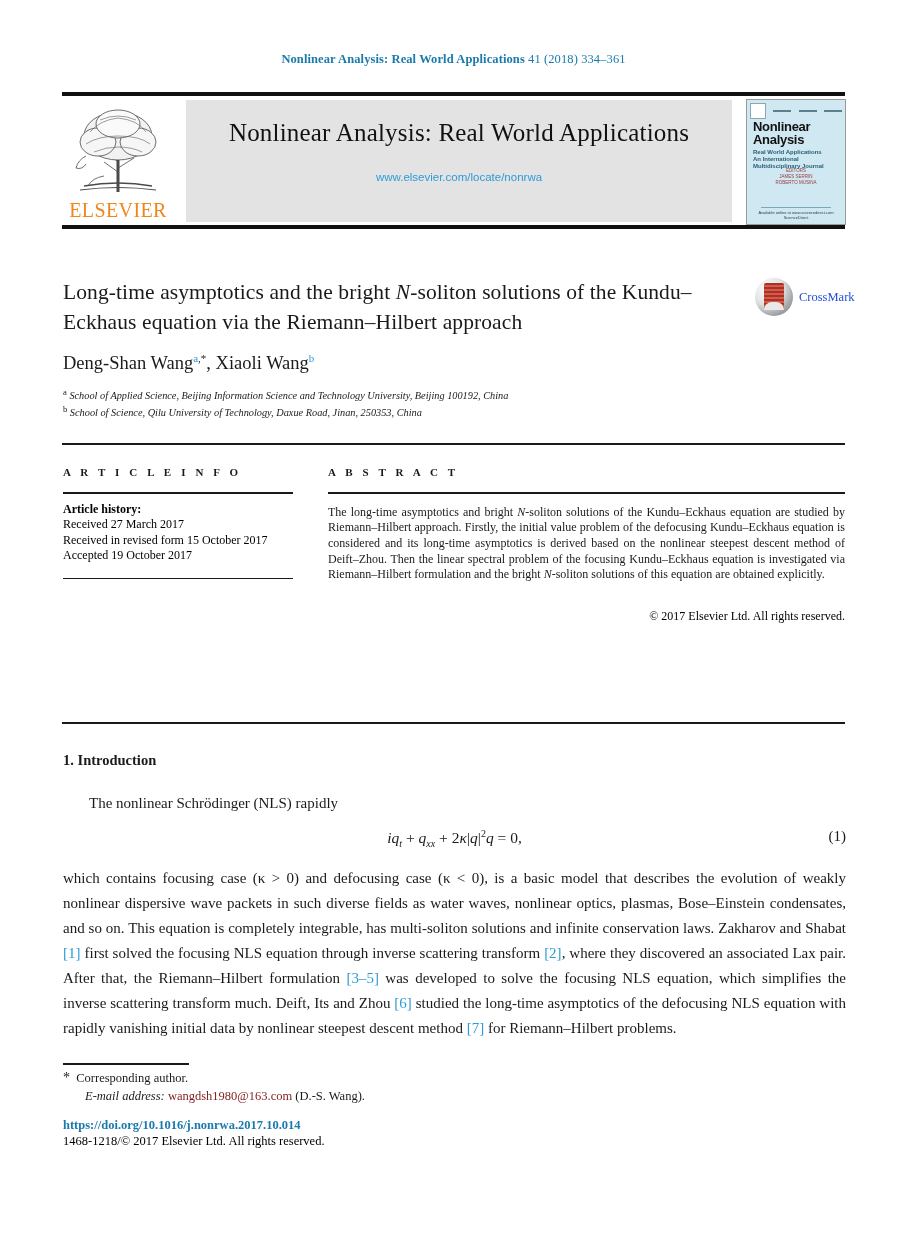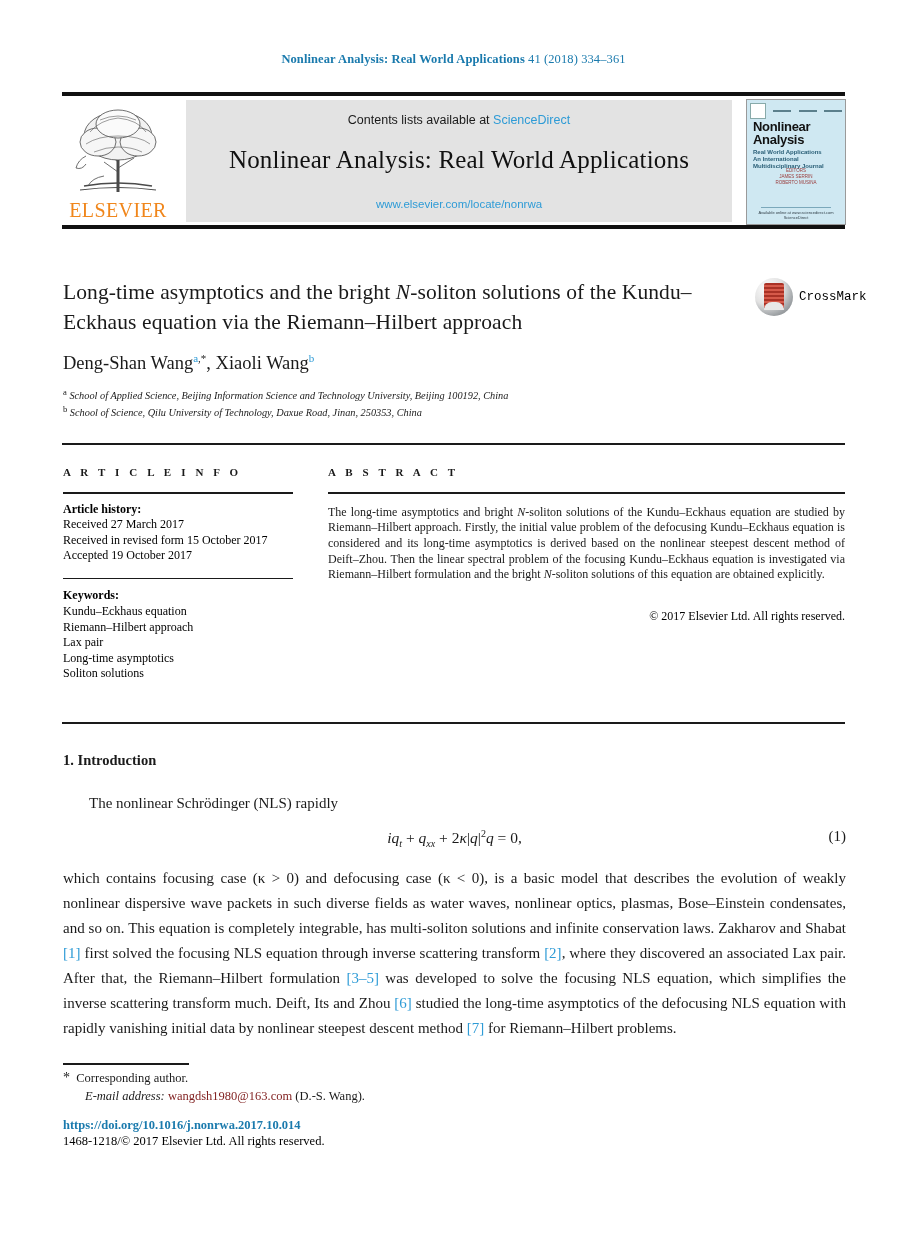--- a/index.html
+++ b/index.html
@@ -165,22 +165,22 @@
     border-radius: 2px 2px 0 0;
   }
   .cm-arch {
     position: absolute; bottom: 6px; left: 9px;
     width: 20px; height: 8px;
     background: #e8e8e8;
     border-radius: 10px 10px 0 0;
   }
   .cm-label {
     position: absolute; top: 12px; left: 44px;
-    font-family: Liberation Mono, monospace;
-    font-size: 12.5px; color: #000000;
+    font-family: Liberation Serif, serif;
+    font-size: 12.5px; color: #1d4ed8;
   }
 
   .authors {
     position: absolute;
     top: 352px; left: 63px;
     width: 700px;
     font-size: 18.5px;
     color: #1a1a1a;
   }
   .authors sup { font-size: 11px; color: #2e9bd6; }
@@ -352,23 +352,20 @@
           <path d="M20 86 q34 -6 68 0" stroke-width="1.6"></path>
           <path d="M16 90 q38 -5 76 0" stroke-width="1.2"></path>
           <path d="M22 56 q-8 4 -10 12 q6 2 10 -4"></path>
           <path d="M40 76 q-12 2 -16 10"></path>
         </g>
       </svg>
       <div class="elsevier-word">ELSEVIER</div>
     </div>
 
     <div class="grey-band">
-      <div class="contents-line">
-        <span>Contents lists available at </span><span class="sd">ScienceDirect</span>
-      </div>
       <div class="journal-title">Nonlinear Analysis: Real World Applications</div>
       <div class="journal-url">www.elsevier.com/locate/nonrwa</div>
     </div>
 
     <div class="cover-thumb">
       <div class="cov-toprow">
         <div class="cov-badge"></div>
         <div class="cov-tick"></div>
         <div class="cov-tick"></div>
         <div class="cov-tick"></div>
@@ -423,28 +420,20 @@
   <div class="col-info">
     <div class="sec-head">A R T I C L E   I N F O</div>
     <div class="thin-rule"></div>
     <div class="info-group">
       <div class="info-label">Article history:</div>
       <div>Received 27 March 2017</div>
       <div>Received in revised form 15 October 2017</div>
       <div>Accepted 19 October 2017</div>
     </div>
     <div class="thin-rule"></div>
-    <div class="info-group2">
-      <div class="info-label">Keywords:</div>
-      <div class="kw-line">Kundu–Eckhaus equation</div>
-      <div class="kw-line">Riemann–Hilbert approach</div>
-      <div class="kw-line">Lax pair</div>
-      <div class="kw-line">Long-time asymptotics</div>
-      <div class="kw-line">Soliton solutions</div>
-    </div>
   </div>
 
   <div class="col-abs">
     <div class="sec-head">A B S T R A C T</div>
     <div class="thin-rule"></div>
     <div class="abstract-body">
       <span>The long-time asymptotics and bright </span><i>N</i><span>-soliton solutions of the Kundu–Eckhaus equation are studied by Riemann–Hilbert approach. Firstly, the initial value problem of the defocusing Kundu–Eckhaus equation is considered and its long-time asymptotics is derived based on the nonlinear steepest descent method of Deift–Zhou. Then the linear spectral problem of the focusing Kundu–Eckhaus equation is investigated via Riemann–Hilbert formulation and the bright </span><i>N</i><span>-soliton solutions of this equation are obtained explicitly.</span>
     </div>
     <div class="copyline">© 2017 Elsevier Ltd. All rights reserved.</div>
   </div>

